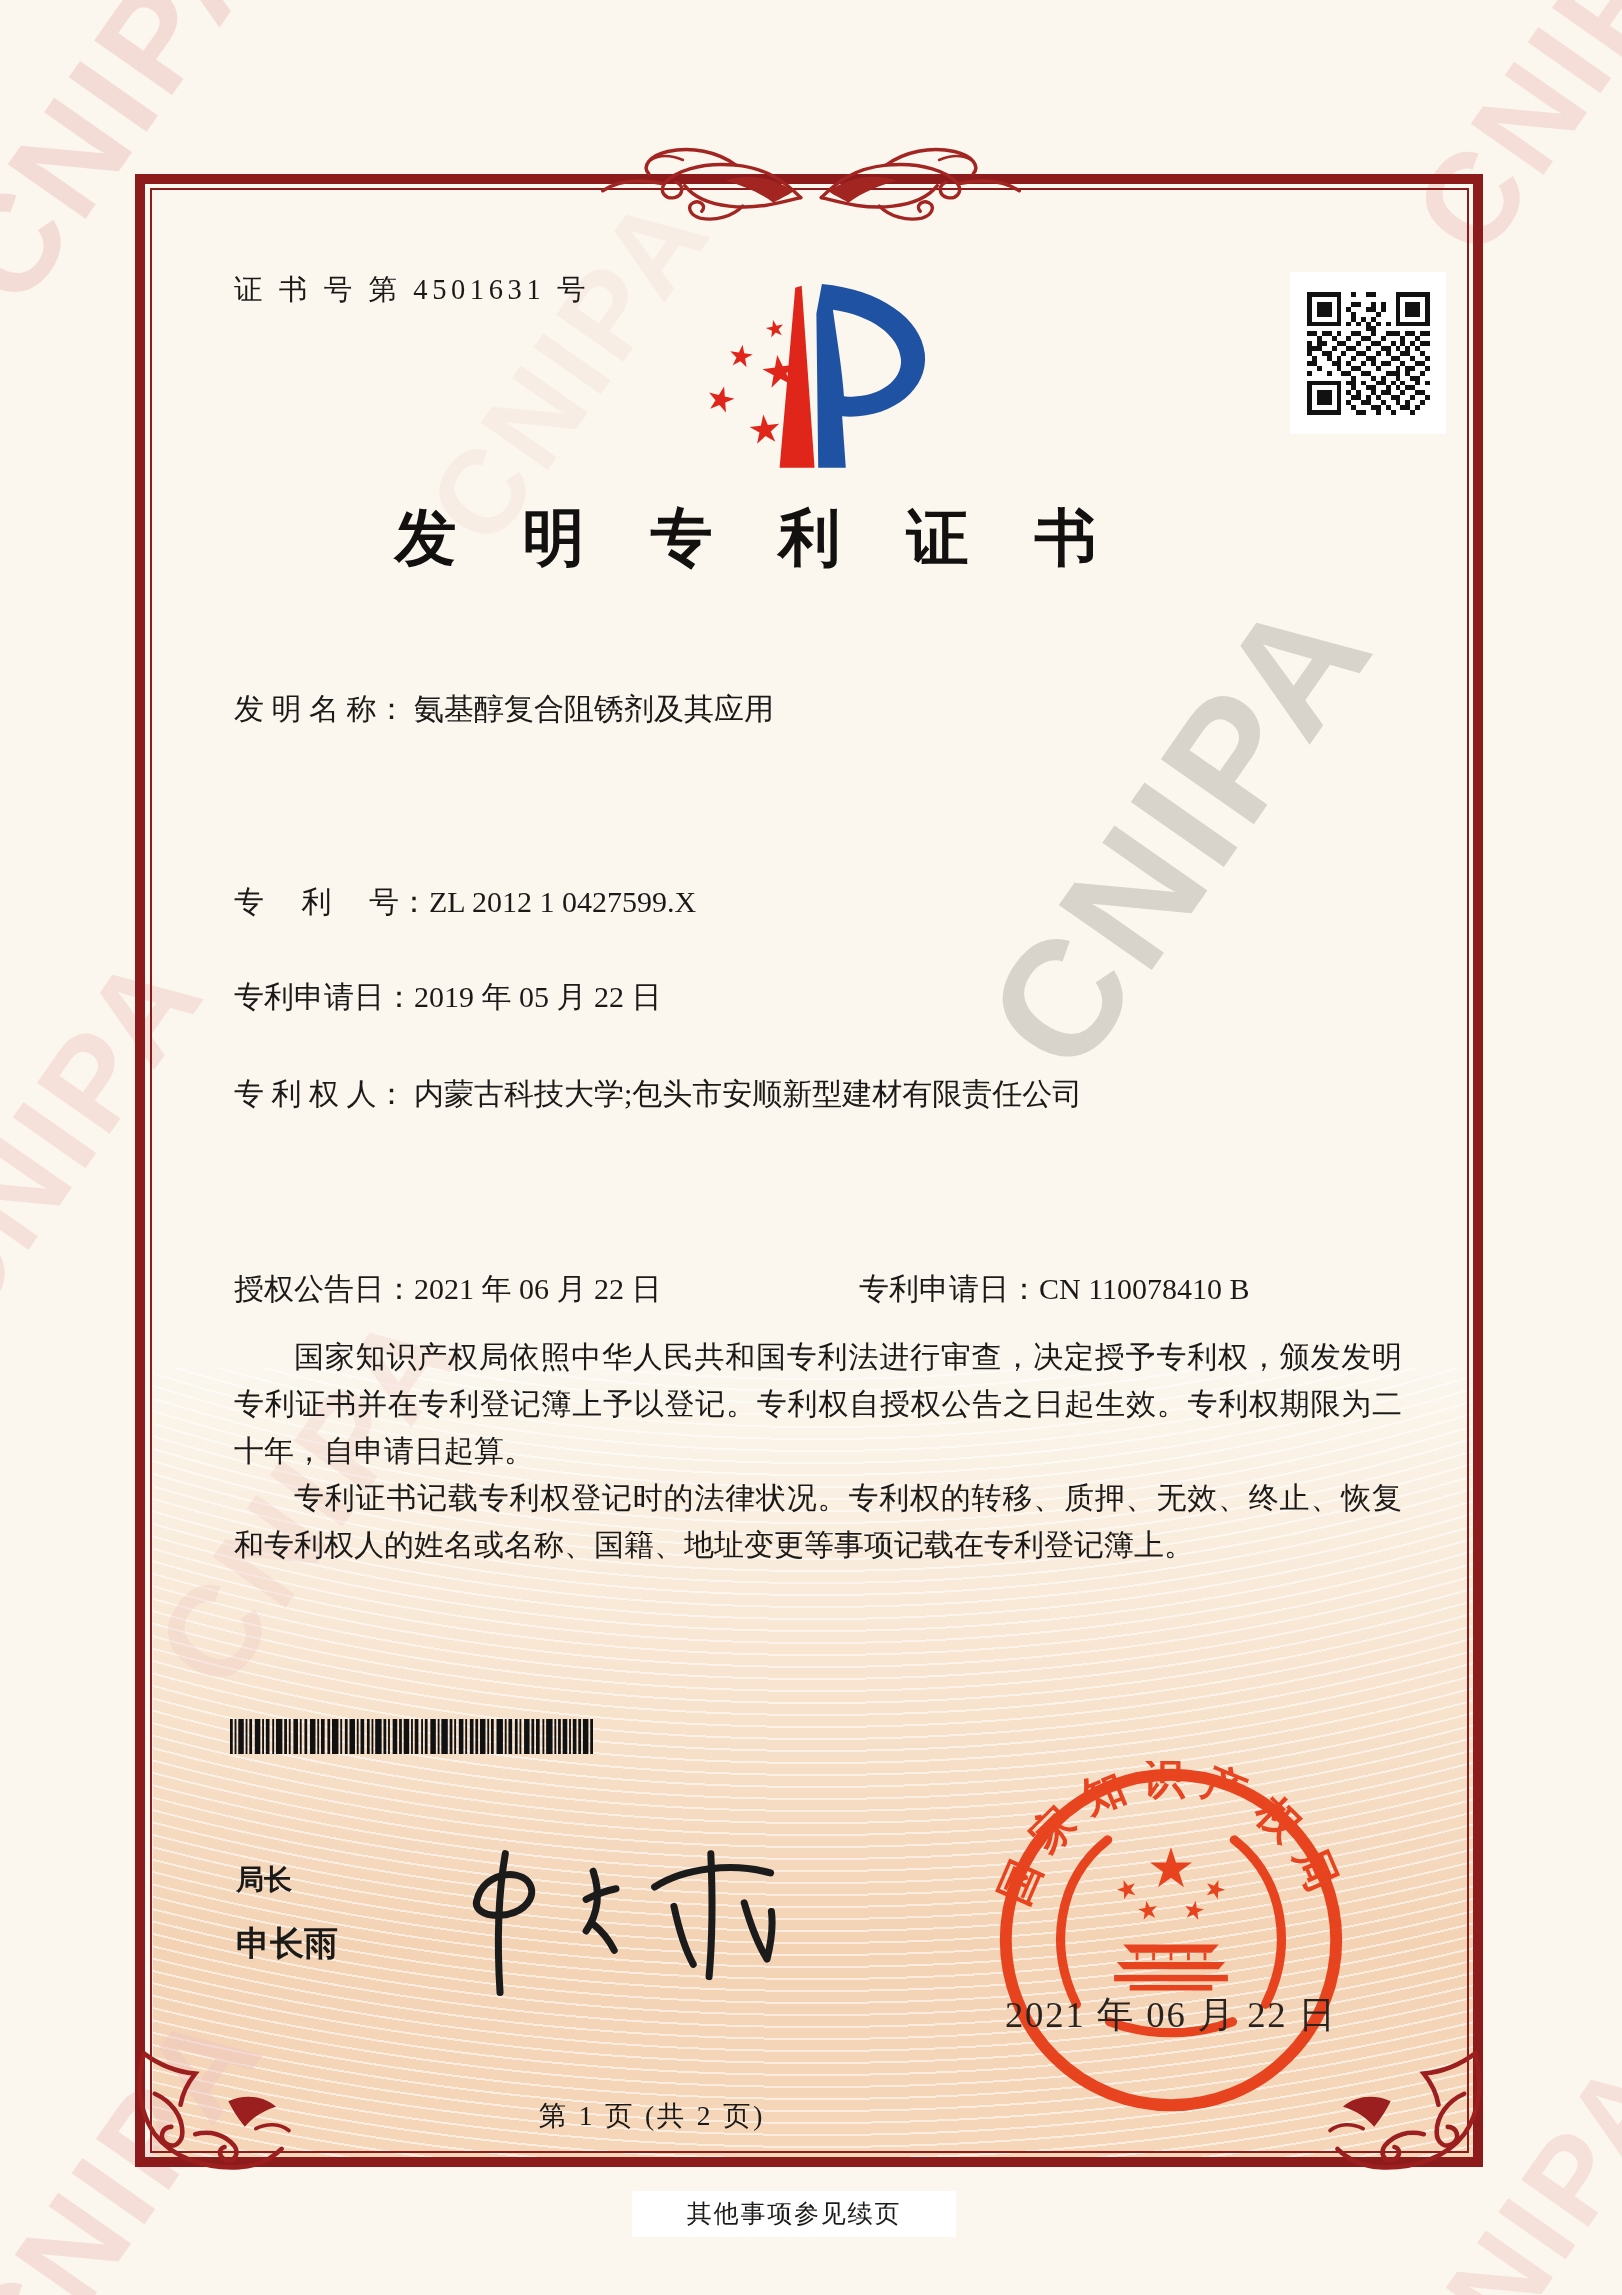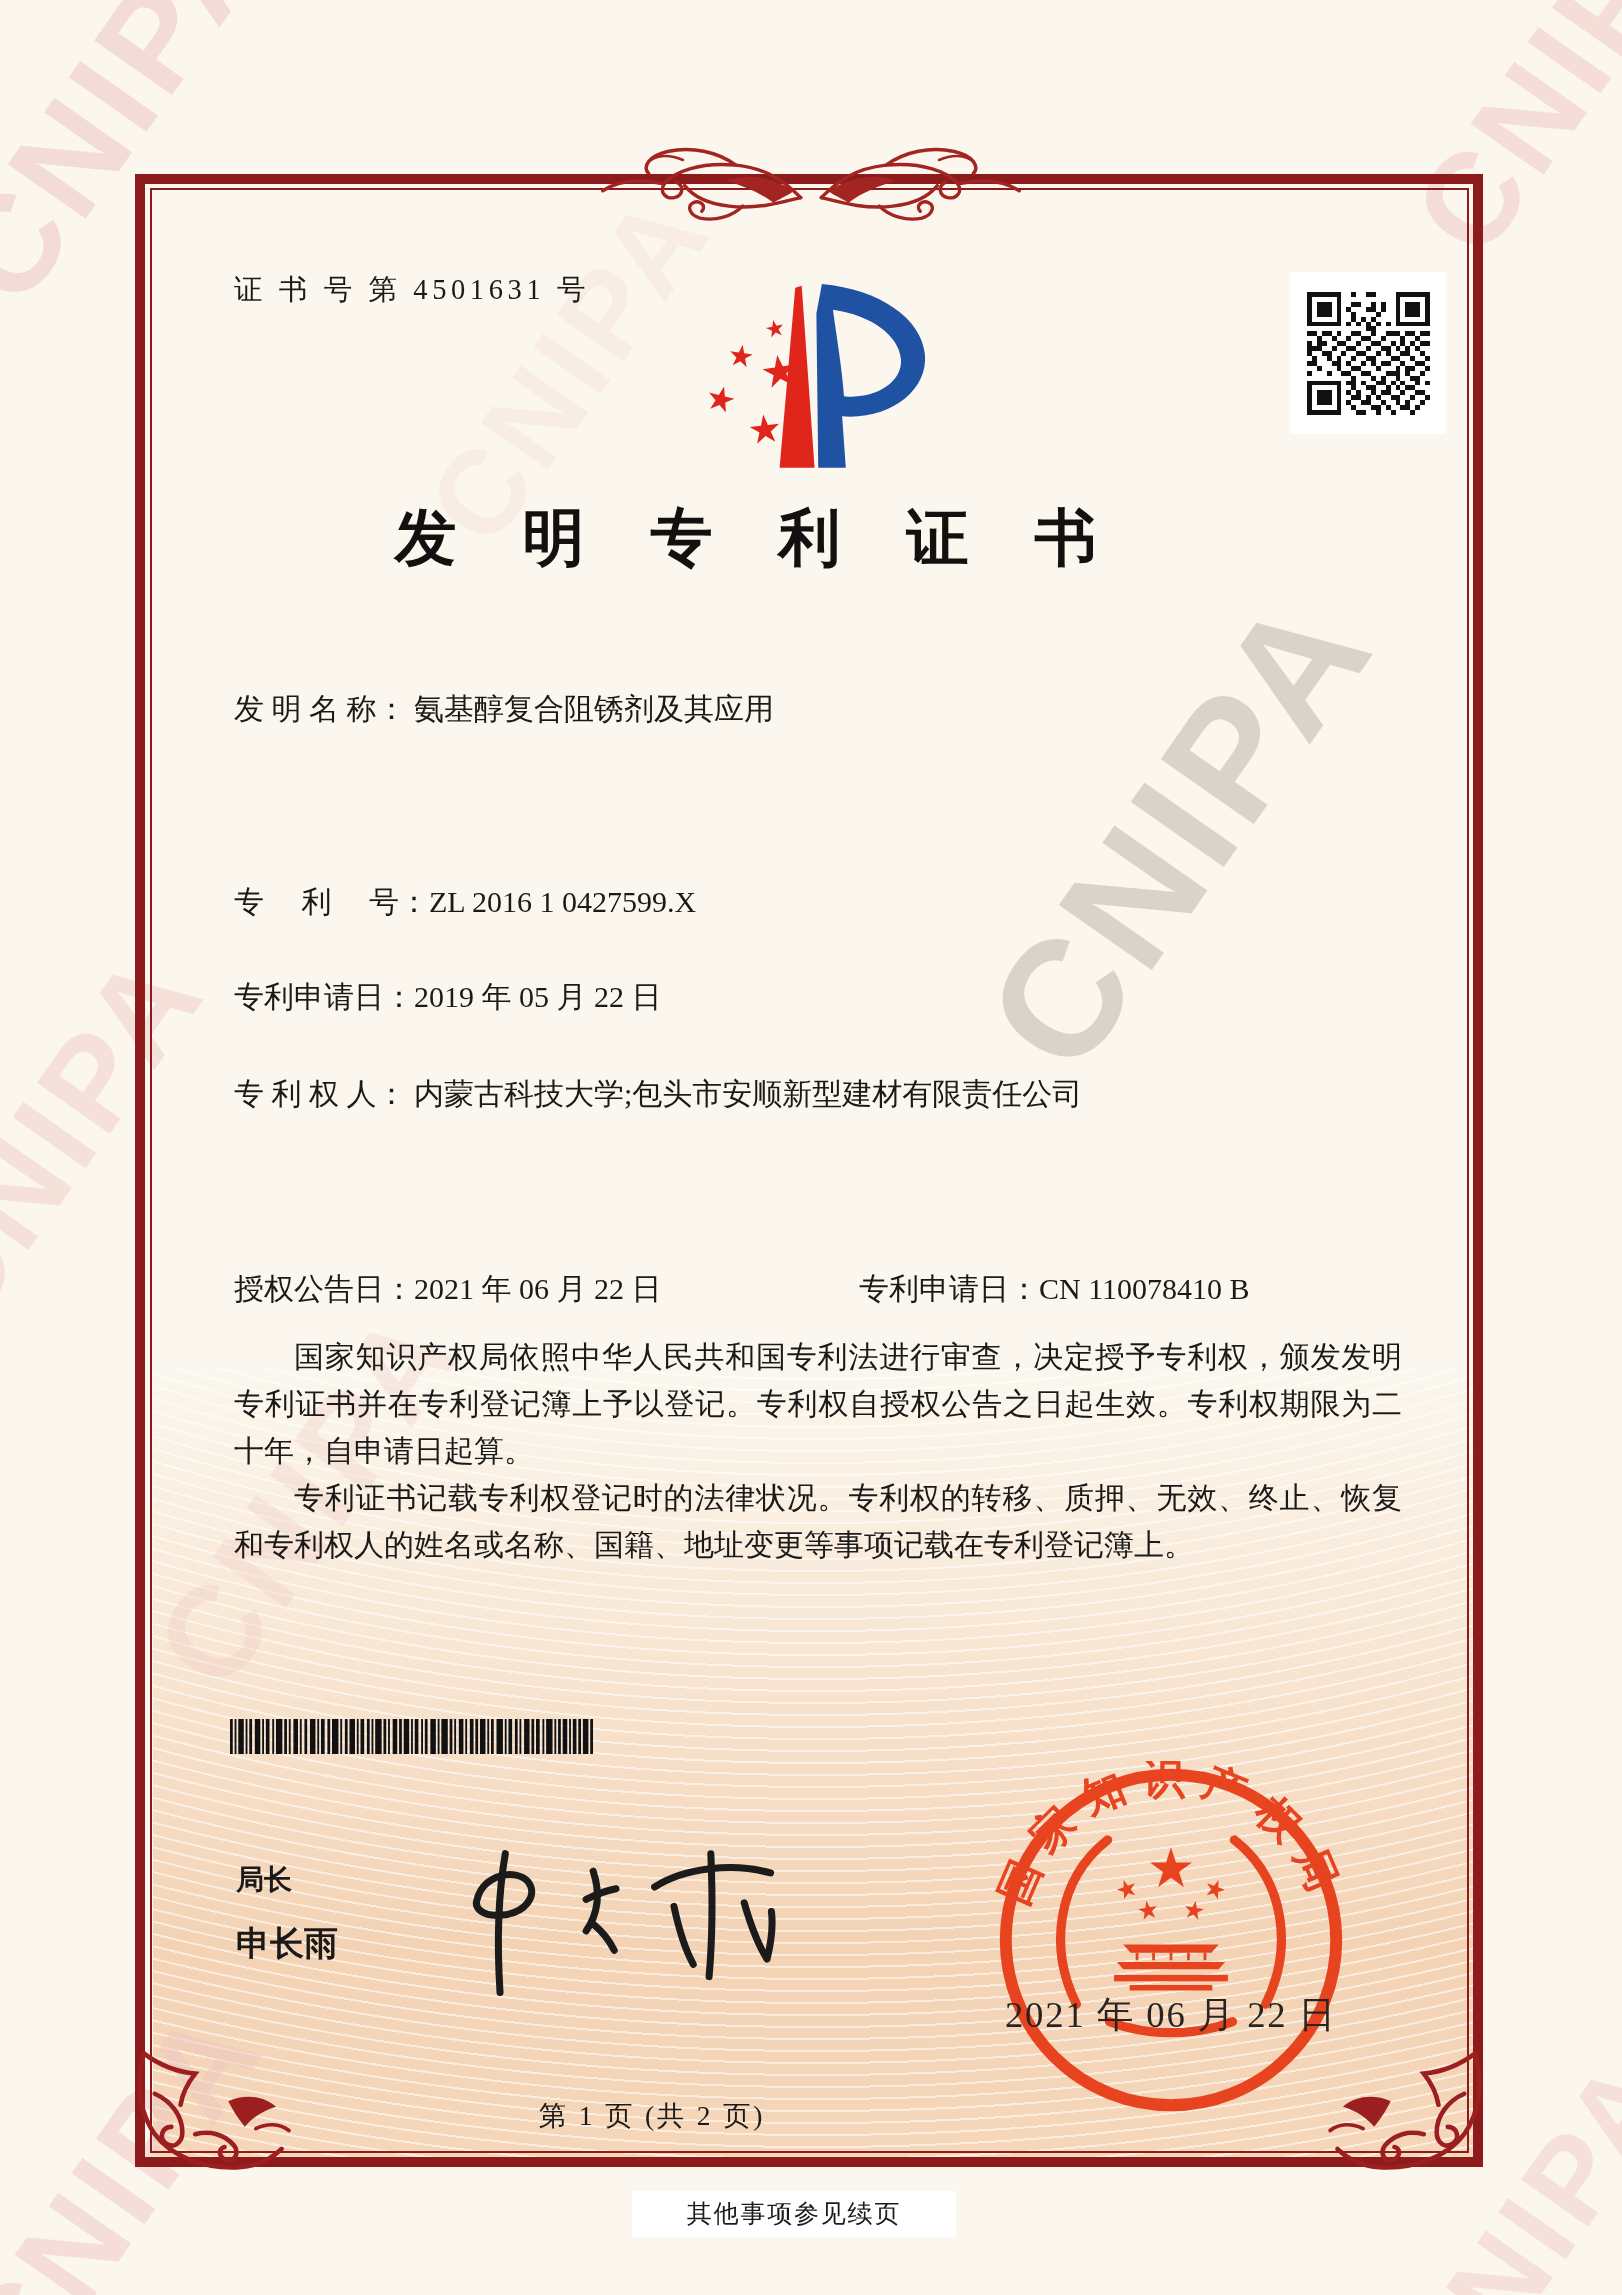--- a/index.html
+++ b/index.html
@@ -142,21 +142,21 @@
       <path fill="#111" d="M9,0h1v1h-1zM12,0h2v1h-2zM9,2h2v1h-2zM13,2h1v1h-1zM15,2h1v2h-1zM8,3h1v1h-1zM12,3h2v1h-2zM9,4h1v2h-1zM14,4h1v1h-1zM11,5h1v1h-1zM13,5h1v1h-1zM8,6h1v1h-1zM10,6h1v1h-1zM12,6h1v1h-1zM14,6h1v1h-1zM16,6h1v1h-1zM12,7h2v1h-2zM0,8h2v1h-2zM3,8h2v1h-2zM6,8h1v1h-1zM9,8h2v1h-2zM13,8h1v1h-1zM16,8h3v1h-3zM20,8h2v1h-2zM23,8h2v1h-2zM2,9h1v2h-1zM5,9h1v1h-1zM8,9h1v1h-1zM11,9h2v1h-2zM15,9h1v1h-1zM19,9h1v2h-1zM22,9h1v1h-1zM0,10h1v2h-1zM3,10h1v1h-1zM6,10h2v1h-2zM10,10h1v1h-1zM13,10h2v1h-2zM17,10h1v1h-1zM21,10h1v1h-1zM23,10h2v1h-2zM1,11h2v1h-2zM5,11h1v1h-1zM8,11h2v1h-2zM12,11h1v1h-1zM15,11h2v1h-2zM18,11h1v1h-1zM20,11h1v1h-1zM22,11h1v1h-1zM0,12h1v1h-1zM3,12h2v1h-2zM7,12h1v1h-1zM10,12h2v1h-2zM14,12h1v1h-1zM16,12h1v1h-1zM19,12h2v1h-2zM23,12h1v1h-1zM1,13h1v1h-1zM4,13h1v1h-1zM6,13h1v1h-1zM9,13h1v1h-1zM12,13h2v1h-2zM17,13h2v1h-2zM21,13h1v1h-1zM24,13h1v1h-1zM0,14h2v1h-2zM5,14h2v1h-2zM8,14h1v1h-1zM11,14h1v1h-1zM13,14h1v1h-1zM15,14h2v1h-2zM19,14h1v1h-1zM22,14h2v1h-2zM2,15h1v1h-1zM6,15h1v1h-1zM9,15h2v1h-2zM14,15h1v1h-1zM18,15h1v1h-1zM20,15h2v1h-2zM24,15h1v1h-1zM0,16h1v1h-1zM4,16h1v1h-1zM7,16h2v1h-2zM11,16h2v1h-2zM16,16h3v1h-3zM20,16h1v1h-1zM23,16h1v1h-1zM9,17h1v1h-1zM13,17h1v1h-1zM15,17h1v1h-1zM18,17h1v1h-1zM21,17h2v1h-2zM8,18h2v1h-2zM11,18h1v1h-1zM14,18h2v1h-2zM17,18h1v1h-1zM19,18h1v1h-1zM22,18h1v1h-1zM24,18h1v1h-1zM9,19h1v1h-1zM12,19h2v1h-2zM16,19h1v1h-1zM18,19h1v1h-1zM20,19h2v1h-2zM8,20h1v1h-1zM10,20h1v1h-1zM13,20h1v1h-1zM15,20h2v1h-2zM19,20h1v1h-1zM22,20h2v1h-2zM9,21h2v1h-2zM12,21h1v1h-1zM14,21h1v1h-1zM17,21h2v1h-2zM21,21h1v1h-1zM24,21h1v1h-1zM8,22h1v1h-1zM11,22h2v1h-2zM15,22h1v1h-1zM18,22h1v1h-1zM20,22h1v1h-1zM23,22h1v1h-1zM9,23h1v1h-1zM13,23h2v1h-2zM16,23h1v1h-1zM19,23h2v1h-2zM22,23h1v1h-1zM10,24h2v1h-2zM14,24h1v1h-1zM17,24h1v1h-1zM21,24h1v1h-1z"></path>
     </svg>
   </div>
 
   <div class="title">发明专利证书</div>
 
   <div class="frow r1">
     <span class="f-label">发 明 名 称：</span><span class="f-value">氨基醇复合阻锈剂及其应用</span>
   </div>
   <div class="frow r3">
-    <span class="f-label">专　 利　 号：</span><span class="f-value">ZL 2016 1 0427599.X</span>
+    <span class="f-label">专　 利　 号：</span><span class="f-value">ZL 2012 1 0427599.X</span>
   </div>
   <div class="frow r4">
     <span class="f-label">专利申请日：</span><span class="f-value">2019 年 05 月 22 日</span>
   </div>
   <div class="frow r5">
     <span class="f-label">专 利 权 人：</span><span class="f-value">内蒙古科技大学;包头市安顺新型建材有限责任公司</span>
   </div>
   <div class="frow r7">
     <span class="f-label">授权公告日：</span><span class="f-value">2021 年 06 月 22 日</span>
     <span class="grant-no">

